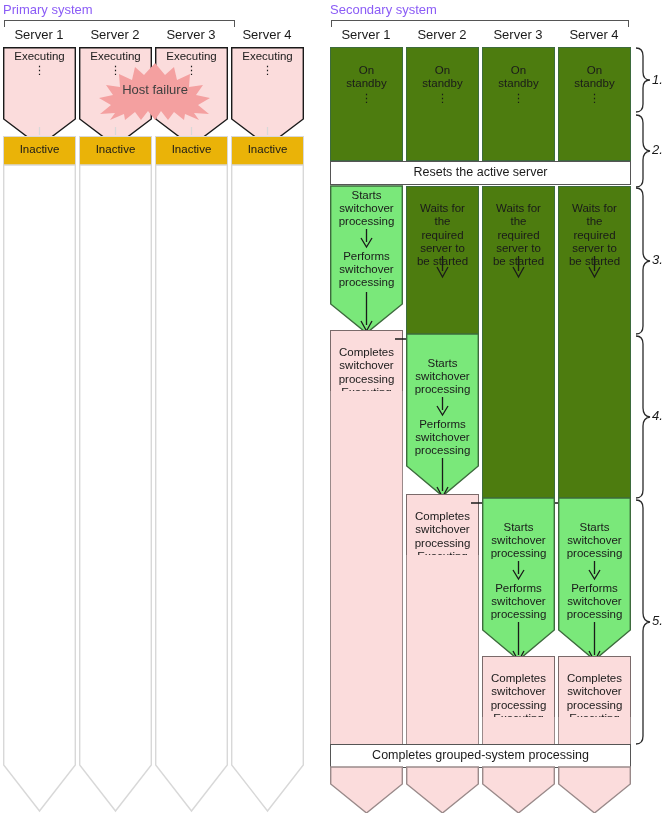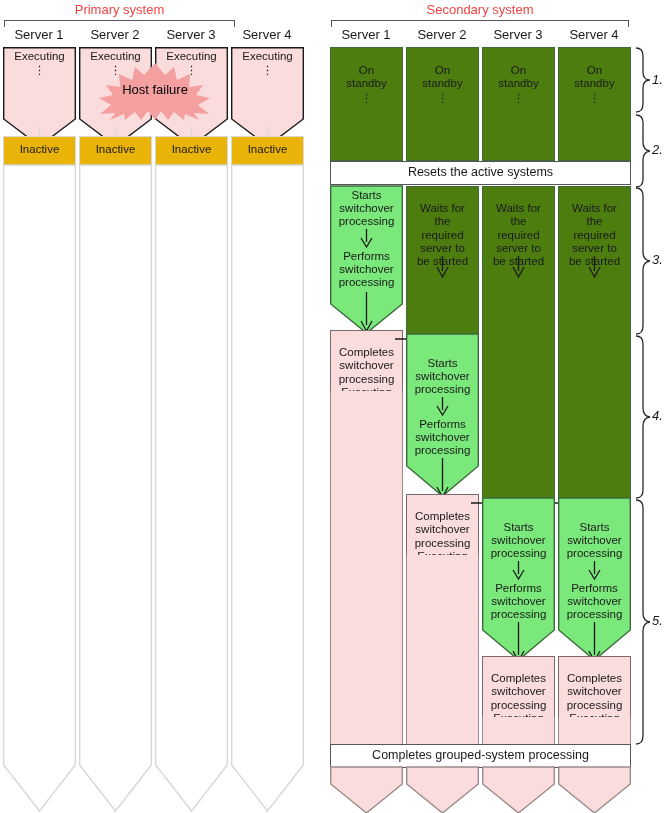--- a/index.html
+++ b/index.html
@@ -13,23 +13,22 @@
     -webkit-font-smoothing:antialiased;
   }
   #stage{position:absolute;left:0;top:0;width:669px;height:813px;}
 
   .abs{position:absolute;box-sizing:border-box;}
 
   
   .sys-title{
     position:absolute;
     font-size:13px;
-    text-align:center;
     white-space:nowrap;
-    color:#ef4444;
+    color:#8b5cf6;
   }
   
   .sys-bracket{
     position:absolute;
     border-top:1.4px solid #555;
     border-left:1.4px solid #555;
     border-right:1.4px solid #555;
     height:7px;
     box-sizing:border-box;
   }
@@ -89,21 +88,21 @@
     white-space:nowrap;
   }
 
   
   #hostfail-wrap{position:absolute;}
   #hostfail-label{
     position:absolute;
     width:100%;
     text-align:center;
     font-size:13px;
-    color:#000000;
+    color:#404040;
     white-space:nowrap;
   }
   svg.ovl{position:absolute;left:0;top:0;overflow:visible;}
 </style>
 </head>
 <body>
 
 <div id="stage">
 
   <div class="sys-title" style="left:3px;top:2px;width:233px;">Primary system</div>
@@ -200,21 +199,21 @@
     <span>On
 standby</span>
     <div class="dots" style="margin-top:2px;">⋮</div>
   </div>
   <div class="blk green" style="left:558px;top:47px;width:73px;height:114px;padding-top:3px;">
     <span>On
 standby</span>
     <div class="dots" style="margin-top:2px;">⋮</div>
   </div>
 
-  <div class="bar" style="left:330px;top:161px;width:301px;height:24px;padding-top:3px;">Resets the active systems</div>
+  <div class="bar" style="left:330px;top:161px;width:301px;height:24px;padding-top:3px;">Resets the active server</div>
 
   <div class="pent" style="left:330px;top:186px;width:73px;height:148px;">
     <svg class="ovl" width="73" height="148" viewBox="0 0 73 148">
       <path d="M0.7 0 H72.3 V118 L36.5 147 L0.7 118 Z" fill="#7ae87a" stroke="#3d6b3d" stroke-width="1.4"></path>
     </svg>
     <div class="blk" style="left:0;top:2px;width:73px;border:0;background:none;">Starts
 switchover
 processing</div>
     <svg class="ovl" width="73" height="20" viewBox="0 0 73 20" style="top:42px;">
       <path d="M36.5 1 V14" stroke="#1a1a1a" stroke-width="1.3" fill="none"></path>

